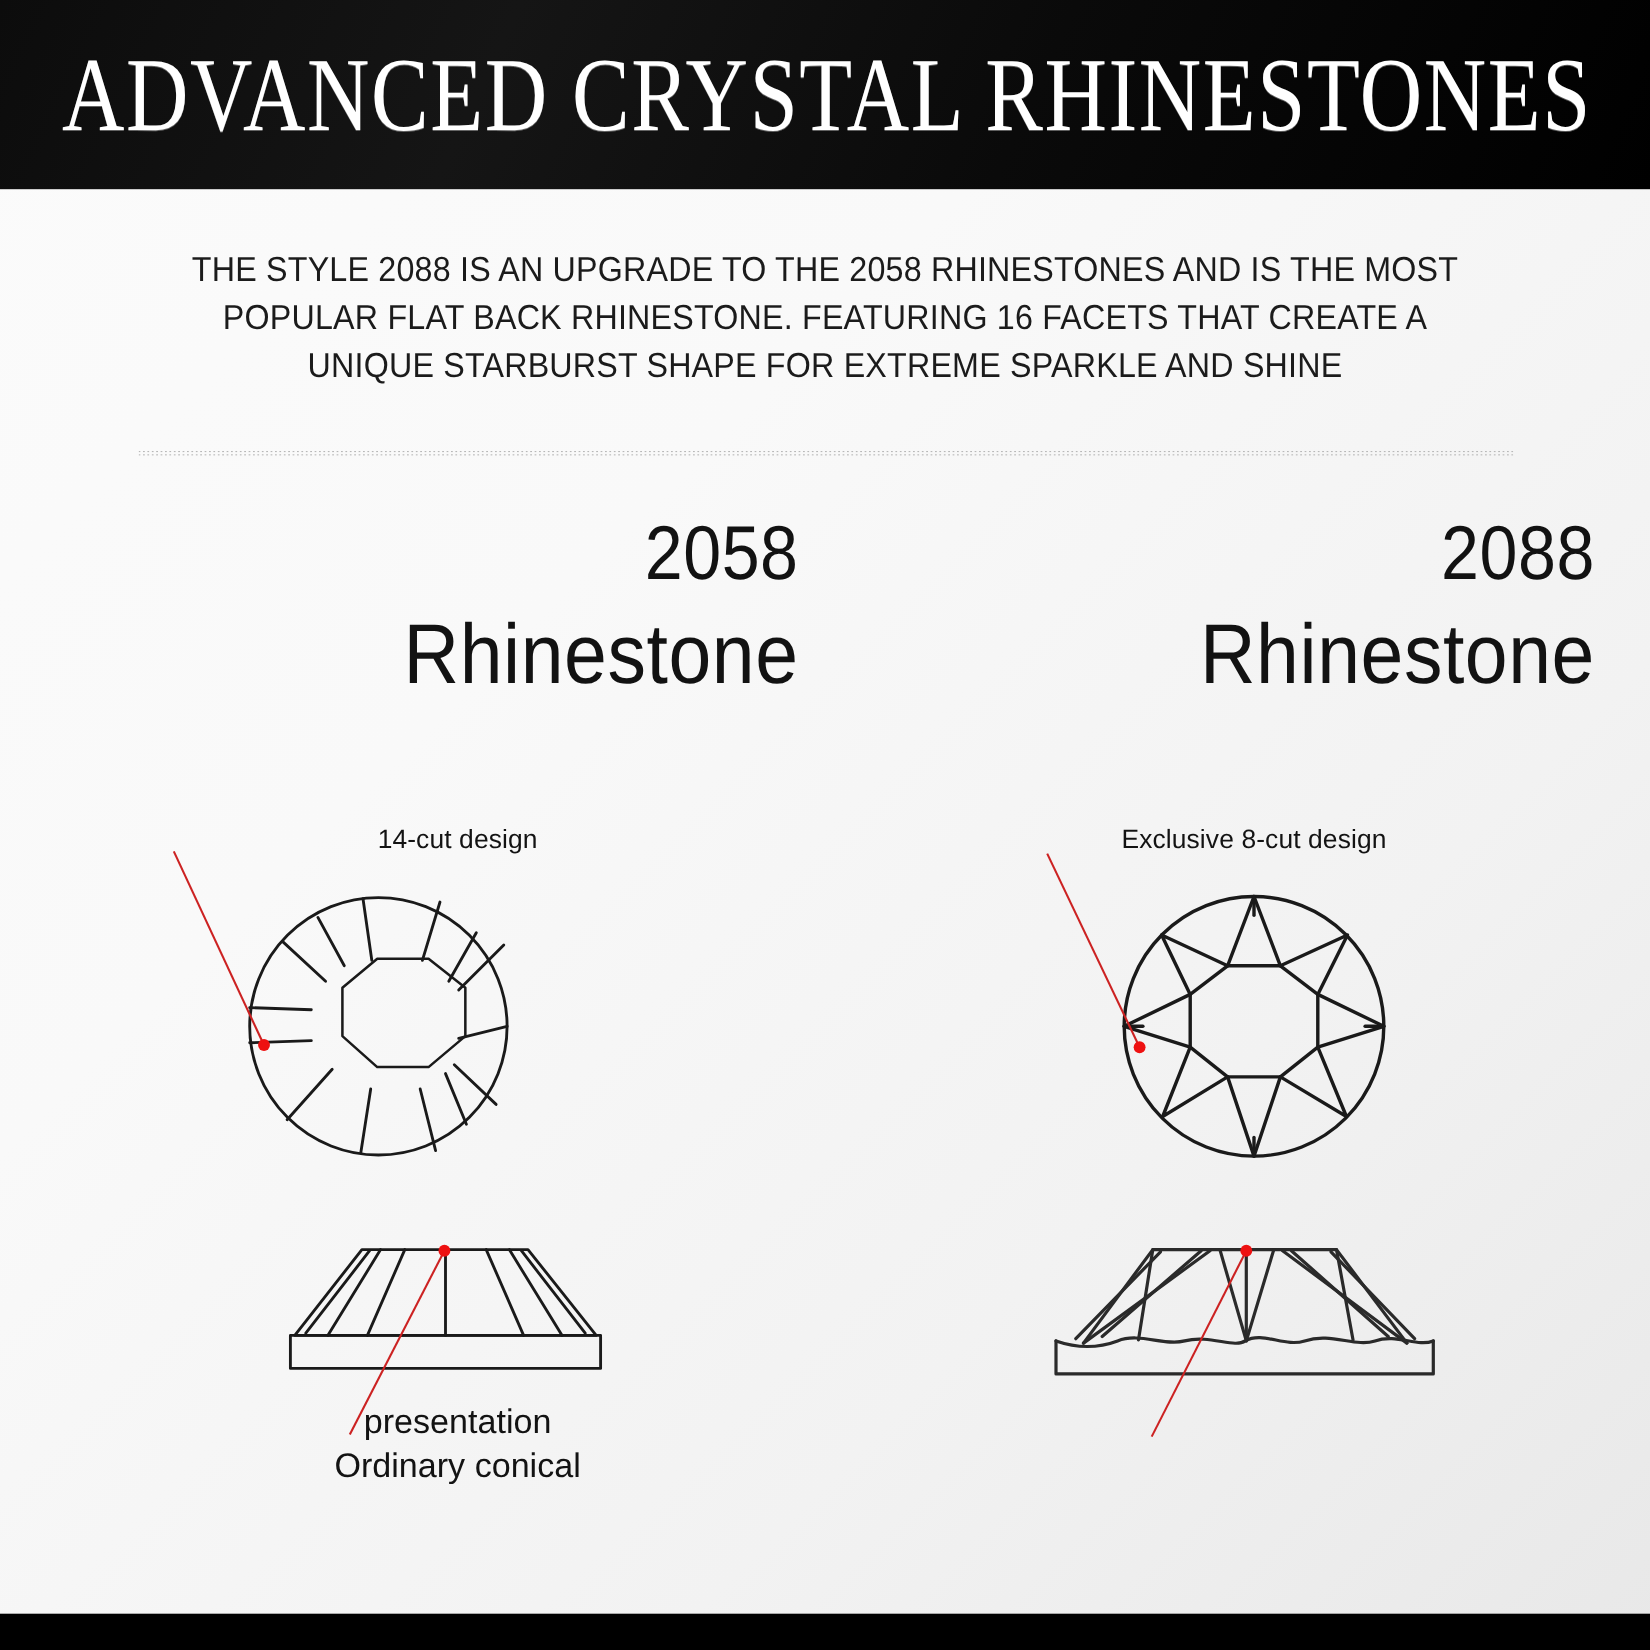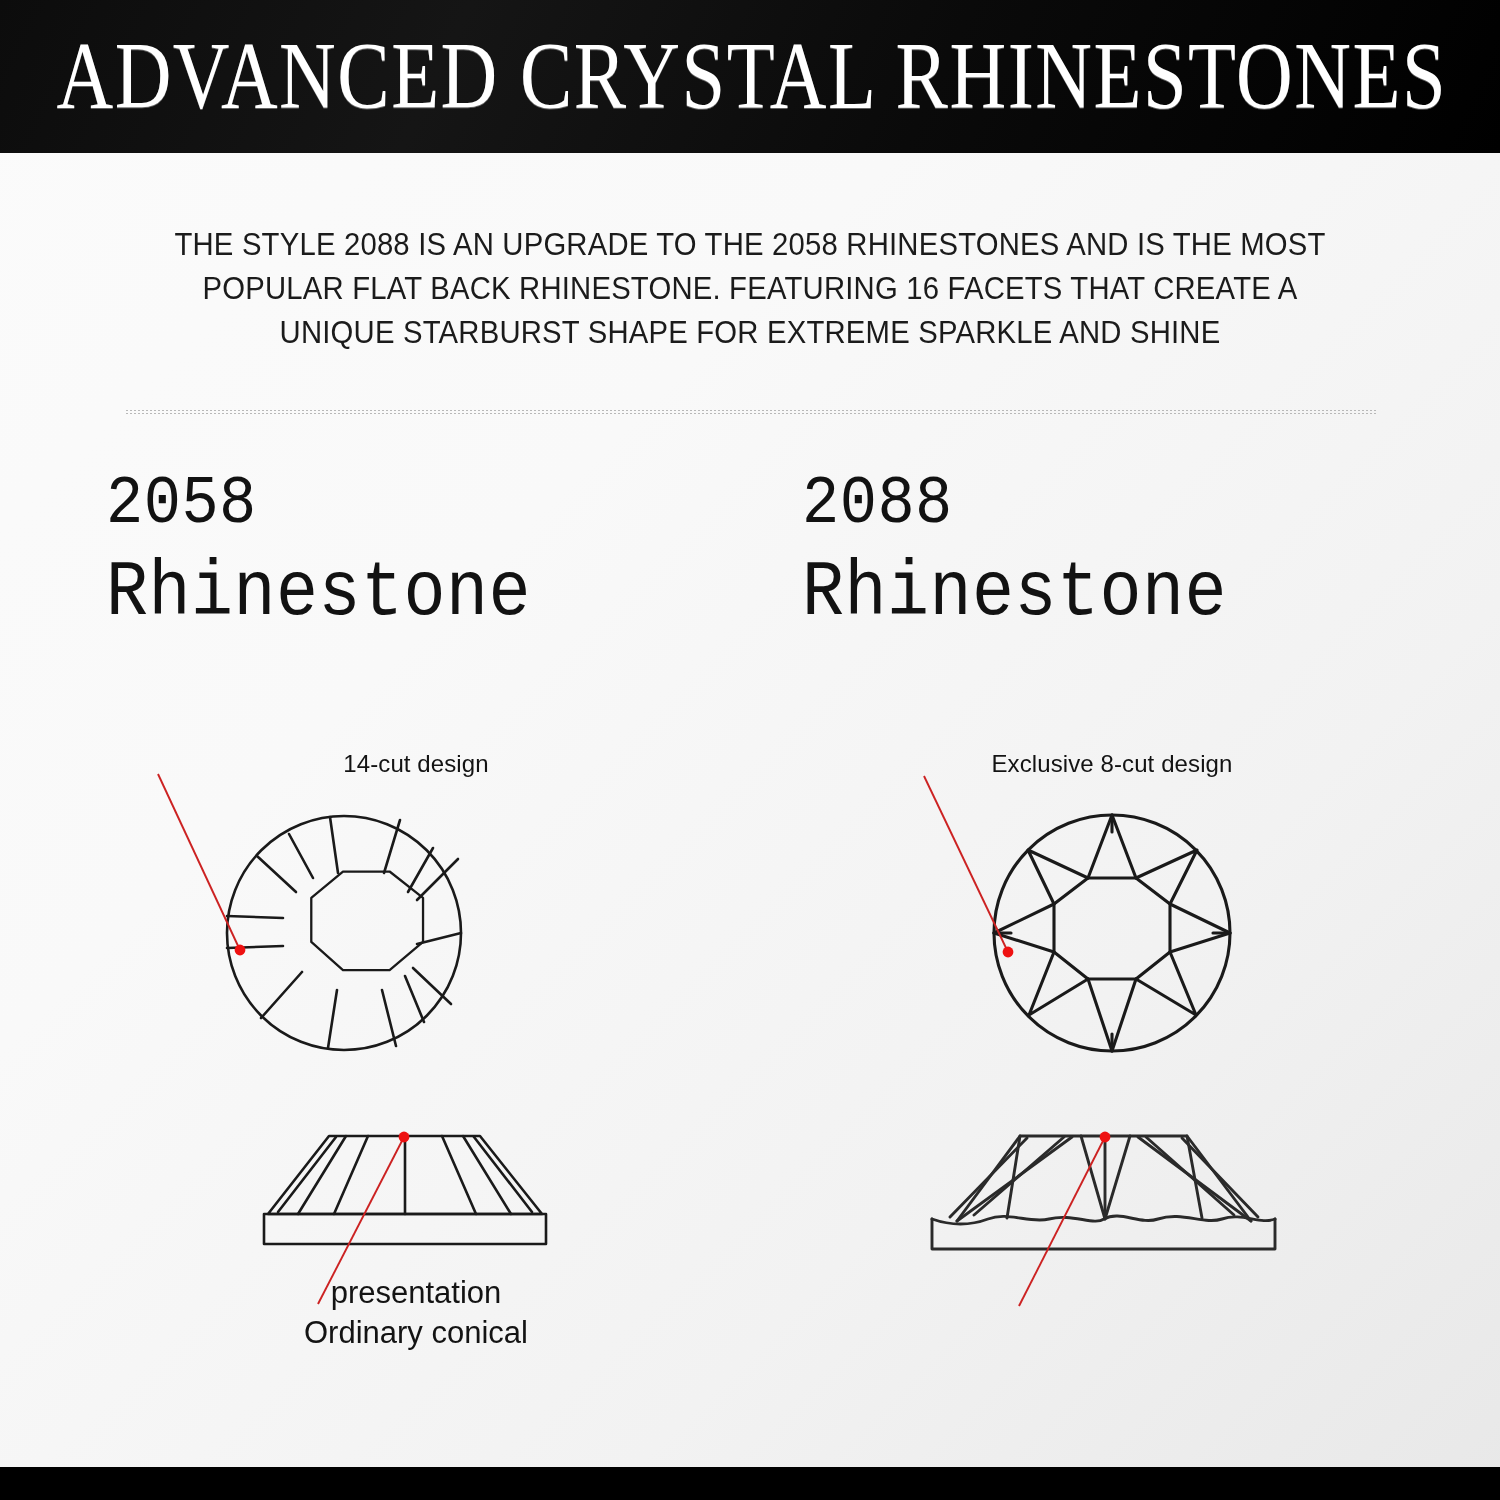--- a/index.html
+++ b/index.html
@@ -23,21 +23,21 @@
     background:
       linear-gradient(135deg, #fbfbfb 0%, #f9f9f9 35%, #f2f2f2 70%, #e8e8e8 100%);
     overflow: hidden;
   }
 
   
   #header {
     position: absolute;
     left: 0; top: 0;
     width: 1500px;
-    height: 153px;
+    height: 172px;
     background: linear-gradient(115deg, #0c0c0c 0%, #151515 30%, #0a0a0a 62%, #000000 100%);
     display: flex;
     align-items: center;
     justify-content: center;
     overflow: hidden;
   }
 
   #header-title {
     color: #ffffff;
     font-family: "Liberation Serif", serif;
@@ -84,26 +84,26 @@
   #divider .dline.second { margin-top: 2px; }
 
   
   .column {
     position: absolute;
     top: 478px;
     width: 620px;
     height: 930px;
   }
   #col-left  { left: 106px; }
-  #col-right { left: 802px; }
+  #col-right { left: 830px; }
 
   .col-heading {
-    font-family: Liberation Mono, monospace;
+    font-family: Liberation Sans, sans-serif;
     color: #121212;
-    text-align: left;
+    text-align: right;
     line-height: 0.98;
     letter-spacing: 0.5px;
   }
   .col-heading .num {
     display: block;
     font-size: 62px;
     transform: scaleY(1.12);
     transform-origin: center bottom;
   }
   .col-heading .word {

